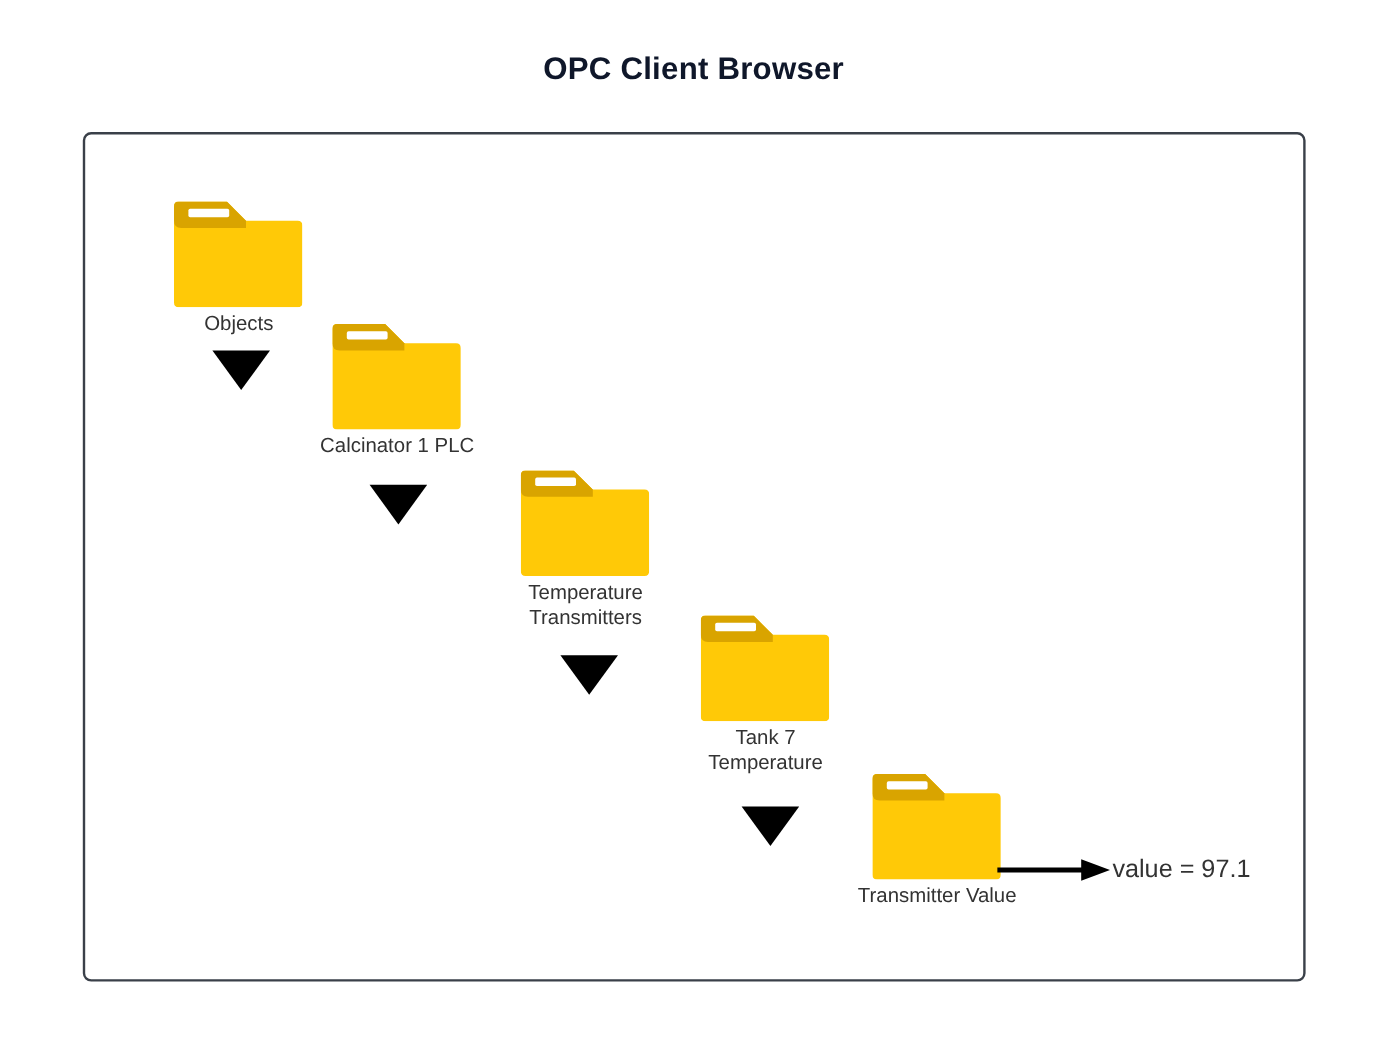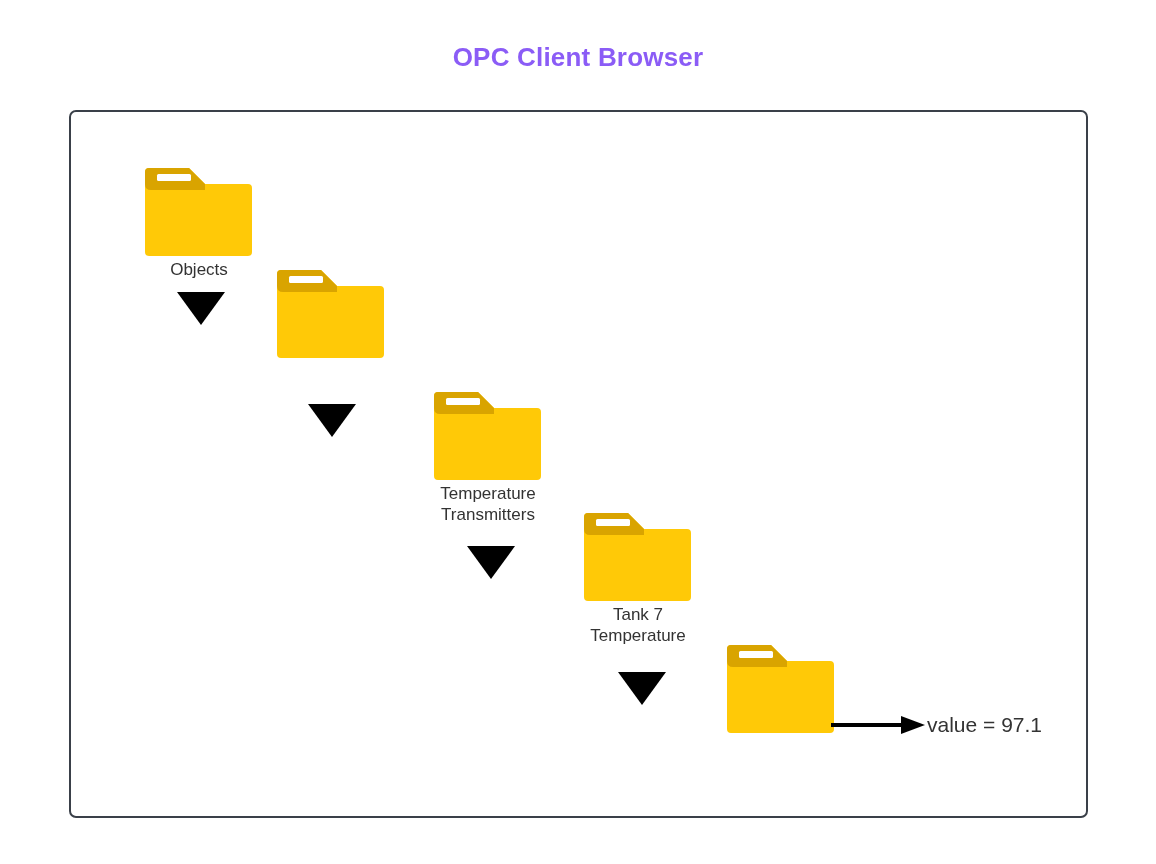--- a/index.html
+++ b/index.html
@@ -16,21 +16,21 @@
   }
 
   #page-title {
     position: absolute;
     left: 0;
     top: 42px;
     width: 1156px;
     text-align: center;
     font-size: 26px;
     font-weight: bold;
-    color: #8b5cf6;
+    color: #0f172a;
     letter-spacing: 0.2px;
   }
 
   #browser-panel {
     position: absolute;
     left: 69px;
     top: 110px;
     width: 1019px;
     height: 708px;
     border: 2px solid #3a4049;
@@ -108,20 +108,21 @@
   <div class="down-arrow" style="left:106px; top:180px;"></div>
 
   <div class="node" style="left:206px; top:158px;">
     <div class="folder">
       <svg viewBox="0 0 107 88" xmlns="http://www.w3.org/2000/svg">
         <path d="M0,4 Q0,0 4,0 L44,0 L60,16 L103,16 Q107,16 107,20 L107,84 Q107,88 103,88 L4,88 Q0,88 0,84 Z" fill="#ffc907"></path>
         <path d="M0,4 Q0,0 4,0 L44,0 L60,16 L60,22 L6,22 Q0,22 0,16 Z" fill="#d9a400"></path>
         <rect x="12" y="6" width="34" height="7" rx="1.5" fill="#ffffff"></rect>
       </svg>
     </div>
+    <div class="node-label">Calcinator 1 PLC</div>
   </div>
 
   <div class="down-arrow" style="left:237px; top:292px;"></div>
 
   <div class="node" style="left:363px; top:280px;">
     <div class="folder">
       <svg viewBox="0 0 107 88" xmlns="http://www.w3.org/2000/svg">
         <path d="M0,4 Q0,0 4,0 L44,0 L60,16 L103,16 Q107,16 107,20 L107,84 Q107,88 103,88 L4,88 Q0,88 0,84 Z" fill="#ffc907"></path>
         <path d="M0,4 Q0,0 4,0 L44,0 L60,16 L60,22 L6,22 Q0,22 0,16 Z" fill="#d9a400"></path>
         <rect x="12" y="6" width="34" height="7" rx="1.5" fill="#ffffff"></rect>
@@ -148,20 +149,21 @@
   <div class="down-arrow" style="left:547px; top:560px;"></div>
 
   <div class="node" style="left:656px; top:533px;">
     <div class="folder">
       <svg viewBox="0 0 107 88" xmlns="http://www.w3.org/2000/svg">
         <path d="M0,4 Q0,0 4,0 L44,0 L60,16 L103,16 Q107,16 107,20 L107,84 Q107,88 103,88 L4,88 Q0,88 0,84 Z" fill="#ffc907"></path>
         <path d="M0,4 Q0,0 4,0 L44,0 L60,16 L60,22 L6,22 Q0,22 0,16 Z" fill="#d9a400"></path>
         <rect x="12" y="6" width="34" height="7" rx="1.5" fill="#ffffff"></rect>
       </svg>
     </div>
+    <div class="node-label">Transmitter Value</div>
   </div>
 
   <div class="value-arrow" style="left:760px; top:602px;">
     <svg width="96" height="22" viewBox="0 0 96 22" xmlns="http://www.w3.org/2000/svg">
       <line x1="0" y1="11" x2="74" y2="11" stroke="#000000" stroke-width="4"></line>
       <polygon points="70,2 94,11 70,20" fill="#000000"></polygon>
     </svg>
   </div>
 
   <div class="value-text" style="left:856px; top:601px;">value = 97.1</div>

